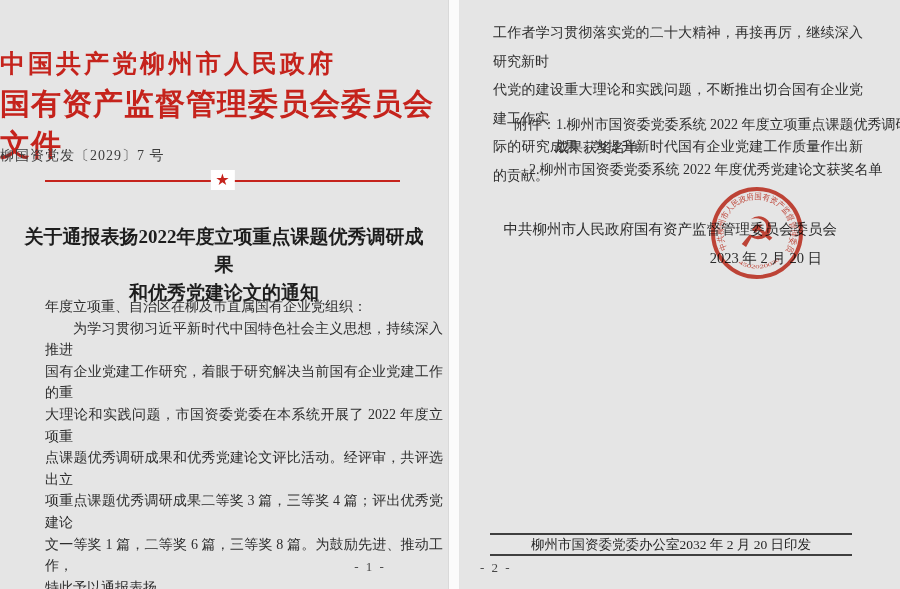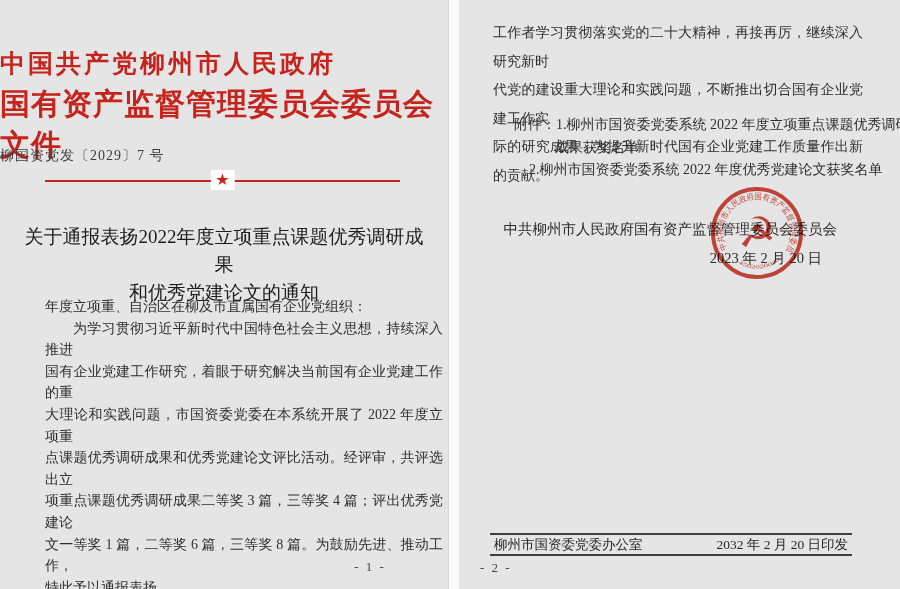--- a/index.html
+++ b/index.html
@@ -15,40 +15,40 @@
   .red{color:#c5231c;}
   .hdr1{top:47px;font-size:25px;font-weight:bold;letter-spacing:3px;}
   .hdr2{top:84px;font-size:30px;font-weight:bold;letter-spacing:1px;}
   .docnum{top:147px;font-size:14px;color:#3c3c3c;letter-spacing:1px;}
   .redline{top:180px;left:45px;width:355px;height:2px;background:#c5231c;}
   .redline .star{
     position:absolute;left:50%;top:-10px;transform:translateX(-50%);
     background:#ffffff;padding:0 5px;color:#c5231c;font-size:16px;line-height:20px;
     font-family:"DejaVu Sans",sans-serif;
   }
-  .title{top:223px;left:20px;right:20px;text-align:center;font-size:19px;font-weight:normal;
+  .title{top:223px;left:20px;right:20px;text-align:center;font-size:19px;font-weight:bold;
     line-height:28px;color:#1d1d1d;white-space:pre-line;}
   .body1{top:296px;left:45px;width:398px;font-size:14px;line-height:21.6px;text-align:justify;}
   .body1 p,.body2 p{margin:0;white-space:pre-line;}
   .indent{text-indent:2em;}
   .pagenum{font-size:13px;color:#474747;letter-spacing:2px;}
   .pagenum-1{top:559px;left:335px;width:70px;text-align:center;}
   .pagenum-2{top:560px;left:20px;}
   .body2{top:19px;left:33px;width:370px;font-size:14px;line-height:28.5px;text-align:justify;}
   .attach{top:114px;left:54px;font-size:14px;line-height:22.5px;color:#2e2e2e;}
   .attach div{white-space:pre;}
   .attach .l2{margin-left:41px;}
   .attach .l3{margin-left:15px;}
   .signer{top:220px;left:40px;right:64px;text-align:right;font-size:14.5px;color:#2b2b2b;}
   .signdate{top:249px;right:79px;font-size:14.5px;color:#2b2b2b;}
   .seal{left:234px;top:170px;width:126px;height:126px;mix-blend-mode:multiply;opacity:.92;}
   .footer{
     top:533px;left:30px;width:354px;height:19px;
     border-top:2px solid #3f3f3f;border-bottom:2px solid #3f3f3f;
-    display:flex;justify-content:space-between;align-items:center;
+    display:flex;justify-content:center;align-items:center;
     font-size:13.5px;color:#262626;padding:0 4px;
   }
 </style>
 </head>
 <body>
 
 <div class="page page-1">
   <div class="abs center red hdr1">中国共产党柳州市人民政府</div>
   <div class="abs center red hdr2">国有资产监督管理委员会委员会文件</div>
   <div class="abs center docnum">柳国资党发〔2029〕7 号</div>

